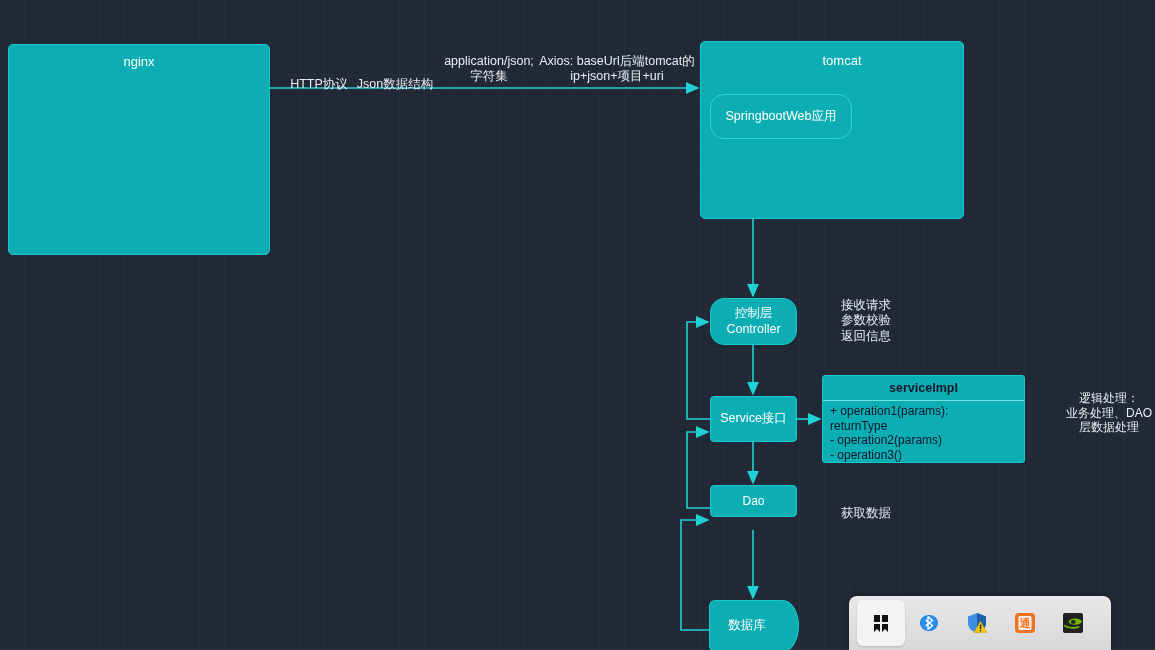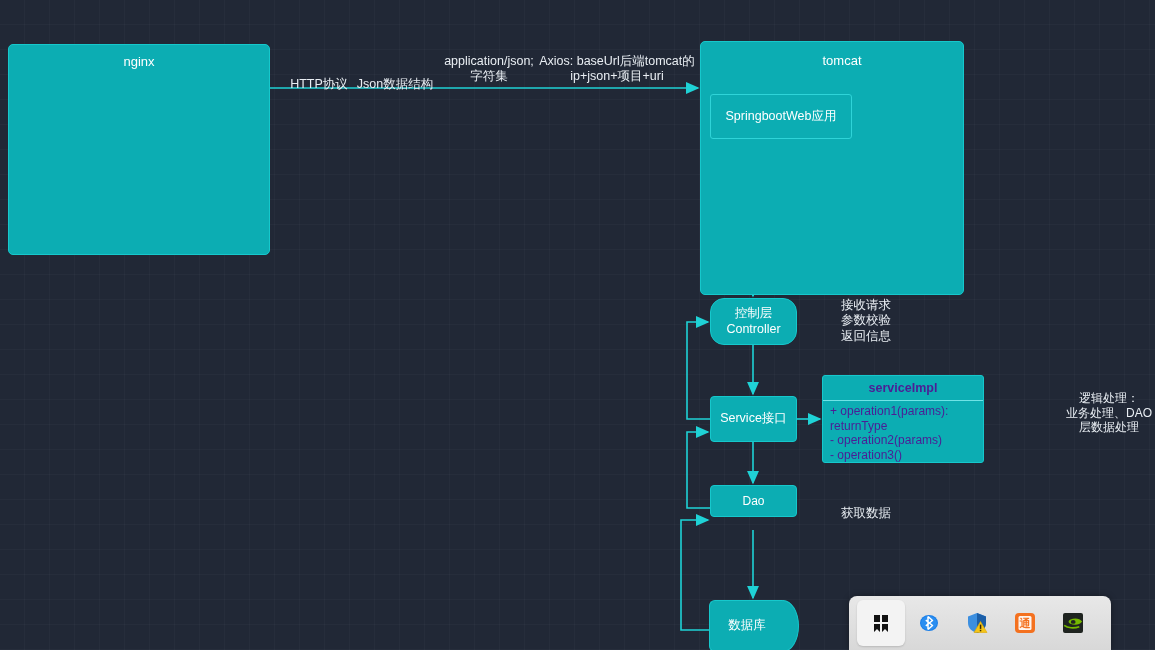--- a/index.html
+++ b/index.html
@@ -39,43 +39,43 @@
     white-space:pre-line;
   }
   svg.wires{position:absolute;inset:0;width:1155px;height:650px;pointer-events:none;}
 
   
   #nginx-box{left:8px;top:44px;width:262px;height:211px;border-radius:5px;
     align-items:flex-start;justify-content:center;}
   #nginx-title{margin-top:9px;font-size:13px;}
   #dist-box{left:171px;top:62px;width:84px;height:50px;border-radius:7px;
     background:#0cadb3;border:1px solid #2fd4d8;font-size:12.5px;}
-  #tomcat-box{left:700px;top:41px;width:264px;height:254px;border-radius:5px;
+  #tomcat-box{left:700px;top:41px;width:264px;height:178px;border-radius:5px;
     align-items:flex-start;justify-content:center;padding-left:20px;}
   #tomcat-title{margin-top:11px;font-size:13px;}
-  #springboot-box{left:710px;top:94px;width:142px;height:45px;border-radius:3px;
+  #springboot-box{left:710px;top:94px;width:142px;height:45px;border-radius:14px;
     background:#0cadb3;border:1px solid #2fd4d8;font-size:12.5px;}
   #ctrl-box{left:710px;top:298px;width:87px;height:47px;border-radius:14px;font-size:12.5px;}
   #svc-box{left:710px;top:396px;width:87px;height:46px;border-radius:4px;font-size:12.5px;}
   #dao-box{left:710px;top:485px;width:87px;height:32px;border-radius:4px;font-size:12px;}
 
   
   #db-wrap{position:absolute;left:709px;top:600px;width:88px;height:66px;}
   #db-body{position:absolute;left:0;top:0;width:72px;height:50px;
     background:#0cadb3;border:1px solid #16c8cc;border-right:none;
     border-radius:6px 0 0 6px;}
   #db-cap{position:absolute;left:58px;top:0;width:30px;height:50px;
     background:#0cadb3;border:1px solid #16c8cc;border-radius:50%;}
   #db-label{position:absolute;left:0;top:0;width:76px;height:50px;display:flex;
     align-items:center;justify-content:center;color:#fff;font-size:12.5px;}
 
   
-  #impl-box{position:absolute;left:822px;top:375px;width:162px;height:88px;
+  #impl-box{position:absolute;left:822px;top:375px;width:203px;height:88px;
     background:#0cadb3;border:1px solid #16c8cc;border-radius:3px;
-    box-sizing:border-box;color:#4c1d95;}
+    box-sizing:border-box;color:#0f172a;}
   #impl-title{height:24px;display:flex;align-items:center;justify-content:center;
     font-size:12.5px;font-weight:bold;border-bottom:1px solid #6fe3e6;}
   #impl-ops{padding:3px 6px 9px 7px;font-size:12px;line-height:1.22;white-space:pre-line;}
 
   
   #lb-http{left:286px;top:77px;width:66px;font-size:12.5px;}
   #lb-json{left:352px;top:77px;width:86px;font-size:12.5px;}
   #lb-appjson{left:443px;top:54px;width:92px;font-size:12.5px;}
   #lb-axios{left:536px;top:54px;width:162px;font-size:12.5px;}
   #lb-ctrl-note{left:824px;top:298px;width:84px;font-size:12.5px;}

